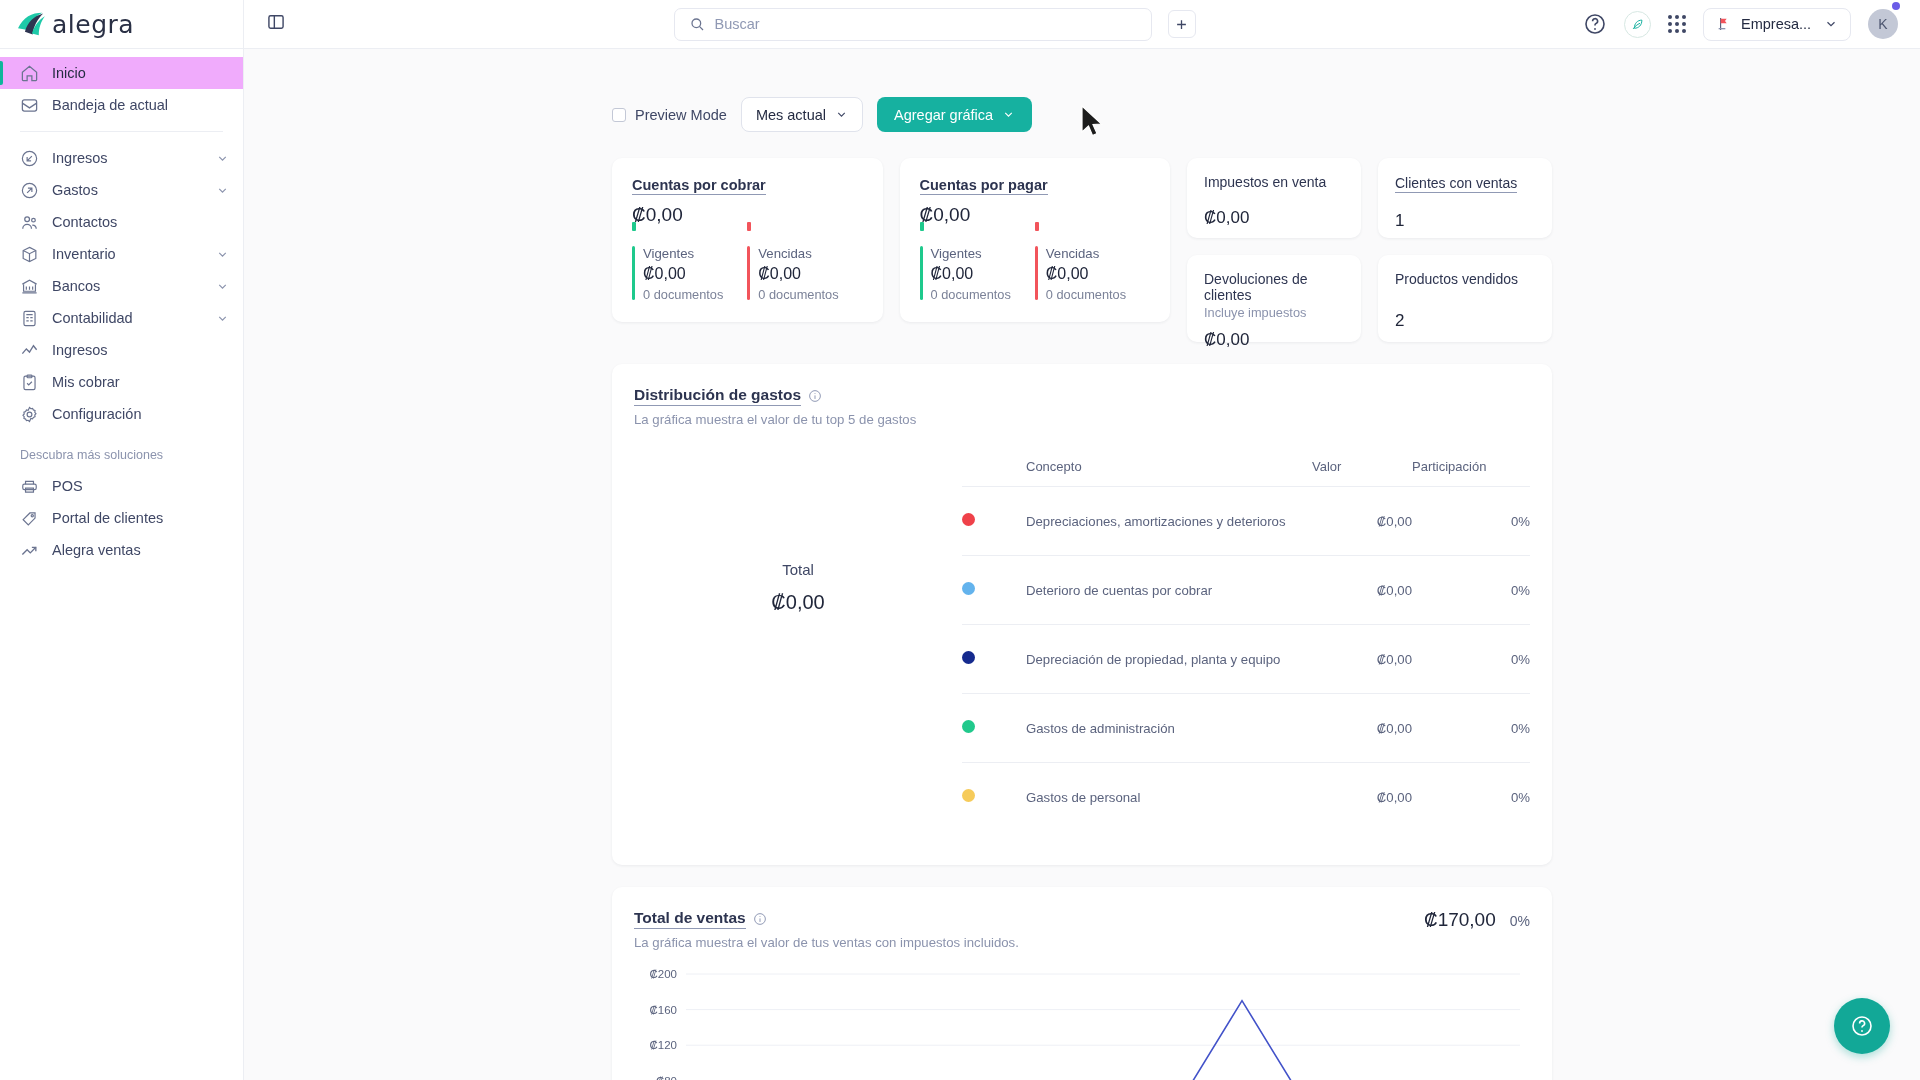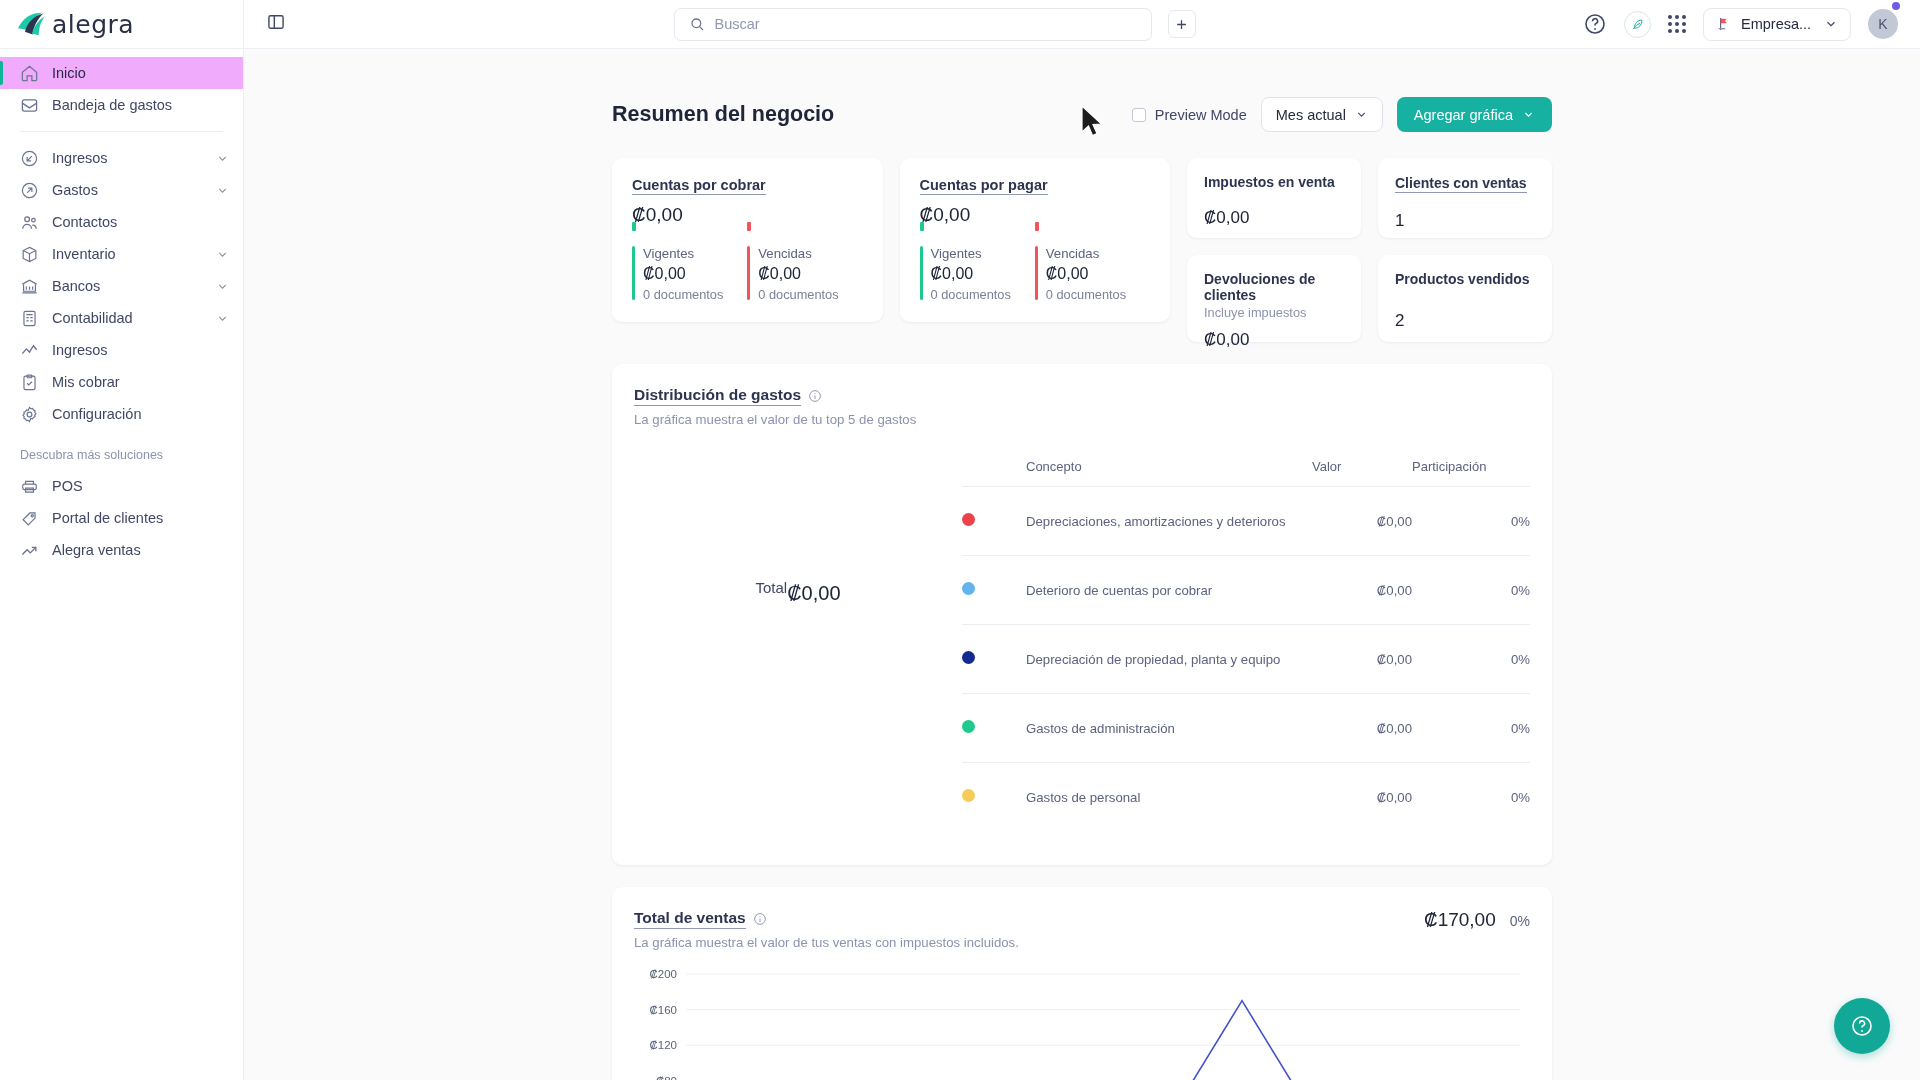--- a/index.html
+++ b/index.html
@@ -142,41 +142,41 @@
   .kpi-sq.green { background: #1ec98c; }
   .kpi-sq.red { background: #f2545b; }
   .kpi-col .nm { font-size: 13.2px; color: #5b637e; }
   .kpi-col .vl { font-size: 16px; color: #20263a; margin-top: 4px; }
   .kpi-col .dc { font-size: 12.8px; color: #7b melhores; }
   .kpi-col .dc { font-size: 12.8px; color: #7b8298; margin-top: 4px; }
 
   .kpi-grid { display: flex; flex-direction: column; gap: 17px; }
   .kpi-grid-row { display: flex; gap: 17px; }
   .kpi-sm { width: 174px; padding: 16px 17px; }
-  .kpi-sm .t { font-size: 14px; color: #2d3450; font-weight: 700; }
+  .kpi-sm .t { font-size: 14px; color: #2d3450; font-weight: 400; }
   .kpi-sm .t.link { border-bottom: 1px solid #9099b4; display:inline-block; padding-bottom:1px; cursor:pointer; }
   .kpi-sm .sub { font-size: 12.8px; color: #8b93ad; margin-top: 2px; }
   .kpi-sm .v { font-size: 17px; color: #20263a; margin-top: 18px; }
   .kpi-sm.h1 { height: 80px; }
   .kpi-sm.h2 { height: 87px; }
 
   
   .panel { background: #fff; border-radius: 10px; box-shadow: 0 1px 3px rgba(32,38,58,.07); margin-top: 22px; }
   .panel-head { padding: 22px 22px 0 22px; }
   .panel-title-row { display: flex; align-items: center; gap: 7px; }
   .panel-title {
     font-size: 15.5px; color: #2d3450; font-weight: 700;
     border-bottom: 1px solid #9099b4; display:inline-block; padding-bottom:1px; cursor:pointer;
   }
   .info-i { width: 14px; height: 14px; color: #9099b4; }
   .panel-sub { font-size: 13.2px; color: #8b93ad; margin-top: 6px; }
 
   .dist-body { display: flex; padding: 10px 22px 34px 22px; }
   .donut-area {
-    width: 328px; height: 300px; display: flex; flex-direction: row;
+    width: 328px; height: 300px; display: flex; flex-direction: column;
     align-items: center; justify-content: center;
   }
   .donut-total-label { font-size: 15px; color: #3f4765; }
   .donut-total-value { font-size: 20px; color: #20263a; margin-top: 13px; }
 
   table.dist { flex: 1; border-collapse: collapse; margin-top: 22px; }
   table.dist th {
     font-size: 13px; color: #5b637e; font-weight: 400; text-align: left;
     padding: 0 0 12px 0; border-bottom: 1px solid #eceef3;
   }
@@ -231,21 +231,21 @@
           <path d="M3 10.5 12 3l9 7.5V20a1 1 0 0 1-1 1h-5v-6H9v6H4a1 1 0 0 1-1-1z"></path>
         </svg>
         <span class="lbl">Inicio</span>
       </div>
 
       <div class="sb-item">
         <svg class="ico" viewBox="0 0 24 24" fill="none" stroke="currentColor" stroke-width="1.6">
           <rect x="3" y="5" width="18" height="14" rx="2.5"></rect>
             <path d="M3 9l9 6 9-6"></path>
         </svg>
-        <span class="lbl">Bandeja de gastos</span>
+        <span class="lbl">Bandeja de actual</span>
       </div>
 
       <div class="sb-gap"></div>
 
       <div class="sb-item">
         <svg class="ico" viewBox="0 0 24 24" fill="none" stroke="currentColor" stroke-width="1.5">
           <circle cx="12" cy="12" r="9"></circle>
             <path d="M15 9l-6 6M9 10v5h5"></path>
         </svg>
         <span class="lbl">Ingresos</span>
@@ -429,21 +429,20 @@
         <div class="avatar">K</div>
         <span class="notif-dot"></span>
       </div>
     </div>
 
     <div class="content">
       <div class="canvas">
         <div class="inner">
 
           <div class="page-head">
-            <div class="page-title">Resumen del negocio</div>
             <div class="head-actions">
               <label class="preview-mode">
                 <span class="cbx"></span>
                 <span>Preview Mode</span>
               </label>
               <div class="btn-white">
                 <span>Mes actual</span>
                 <svg style="width:13px;height:13px;color:#3f4765" viewBox="0 0 24 24" fill="none" stroke="currentColor" stroke-width="2.1">
                     <path d="M6 9l6 6 6-6"></path>
                   </svg>

